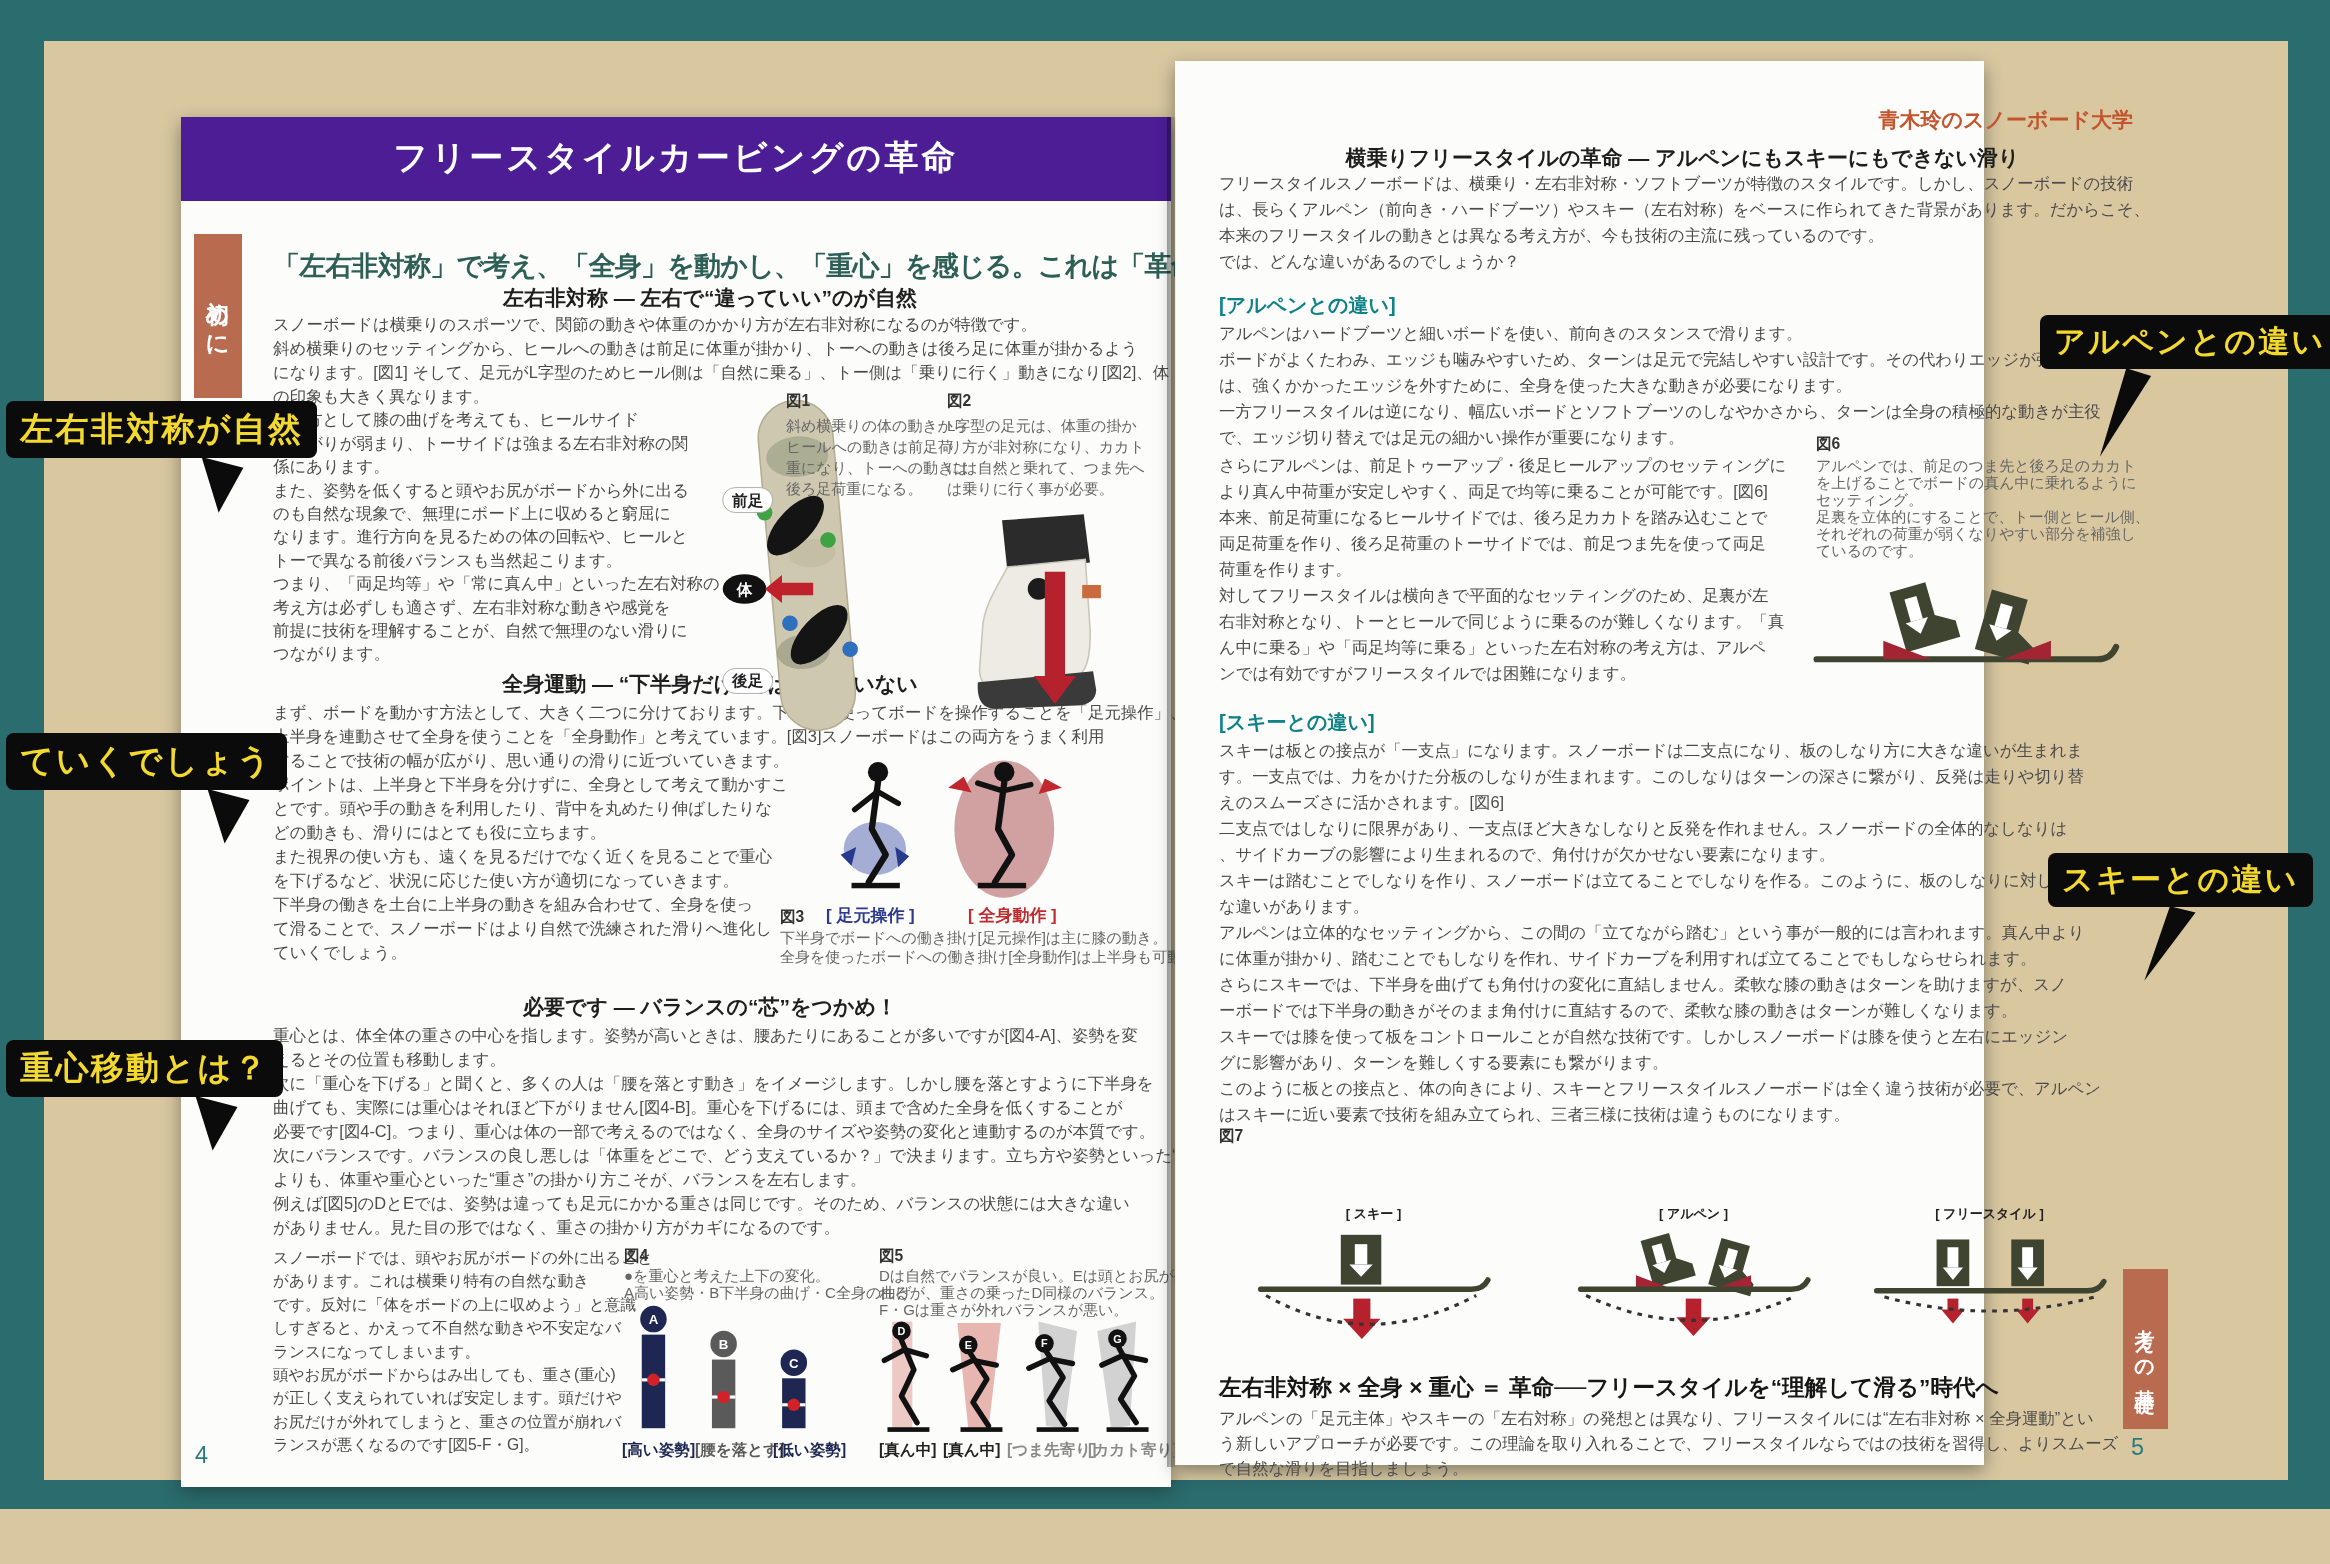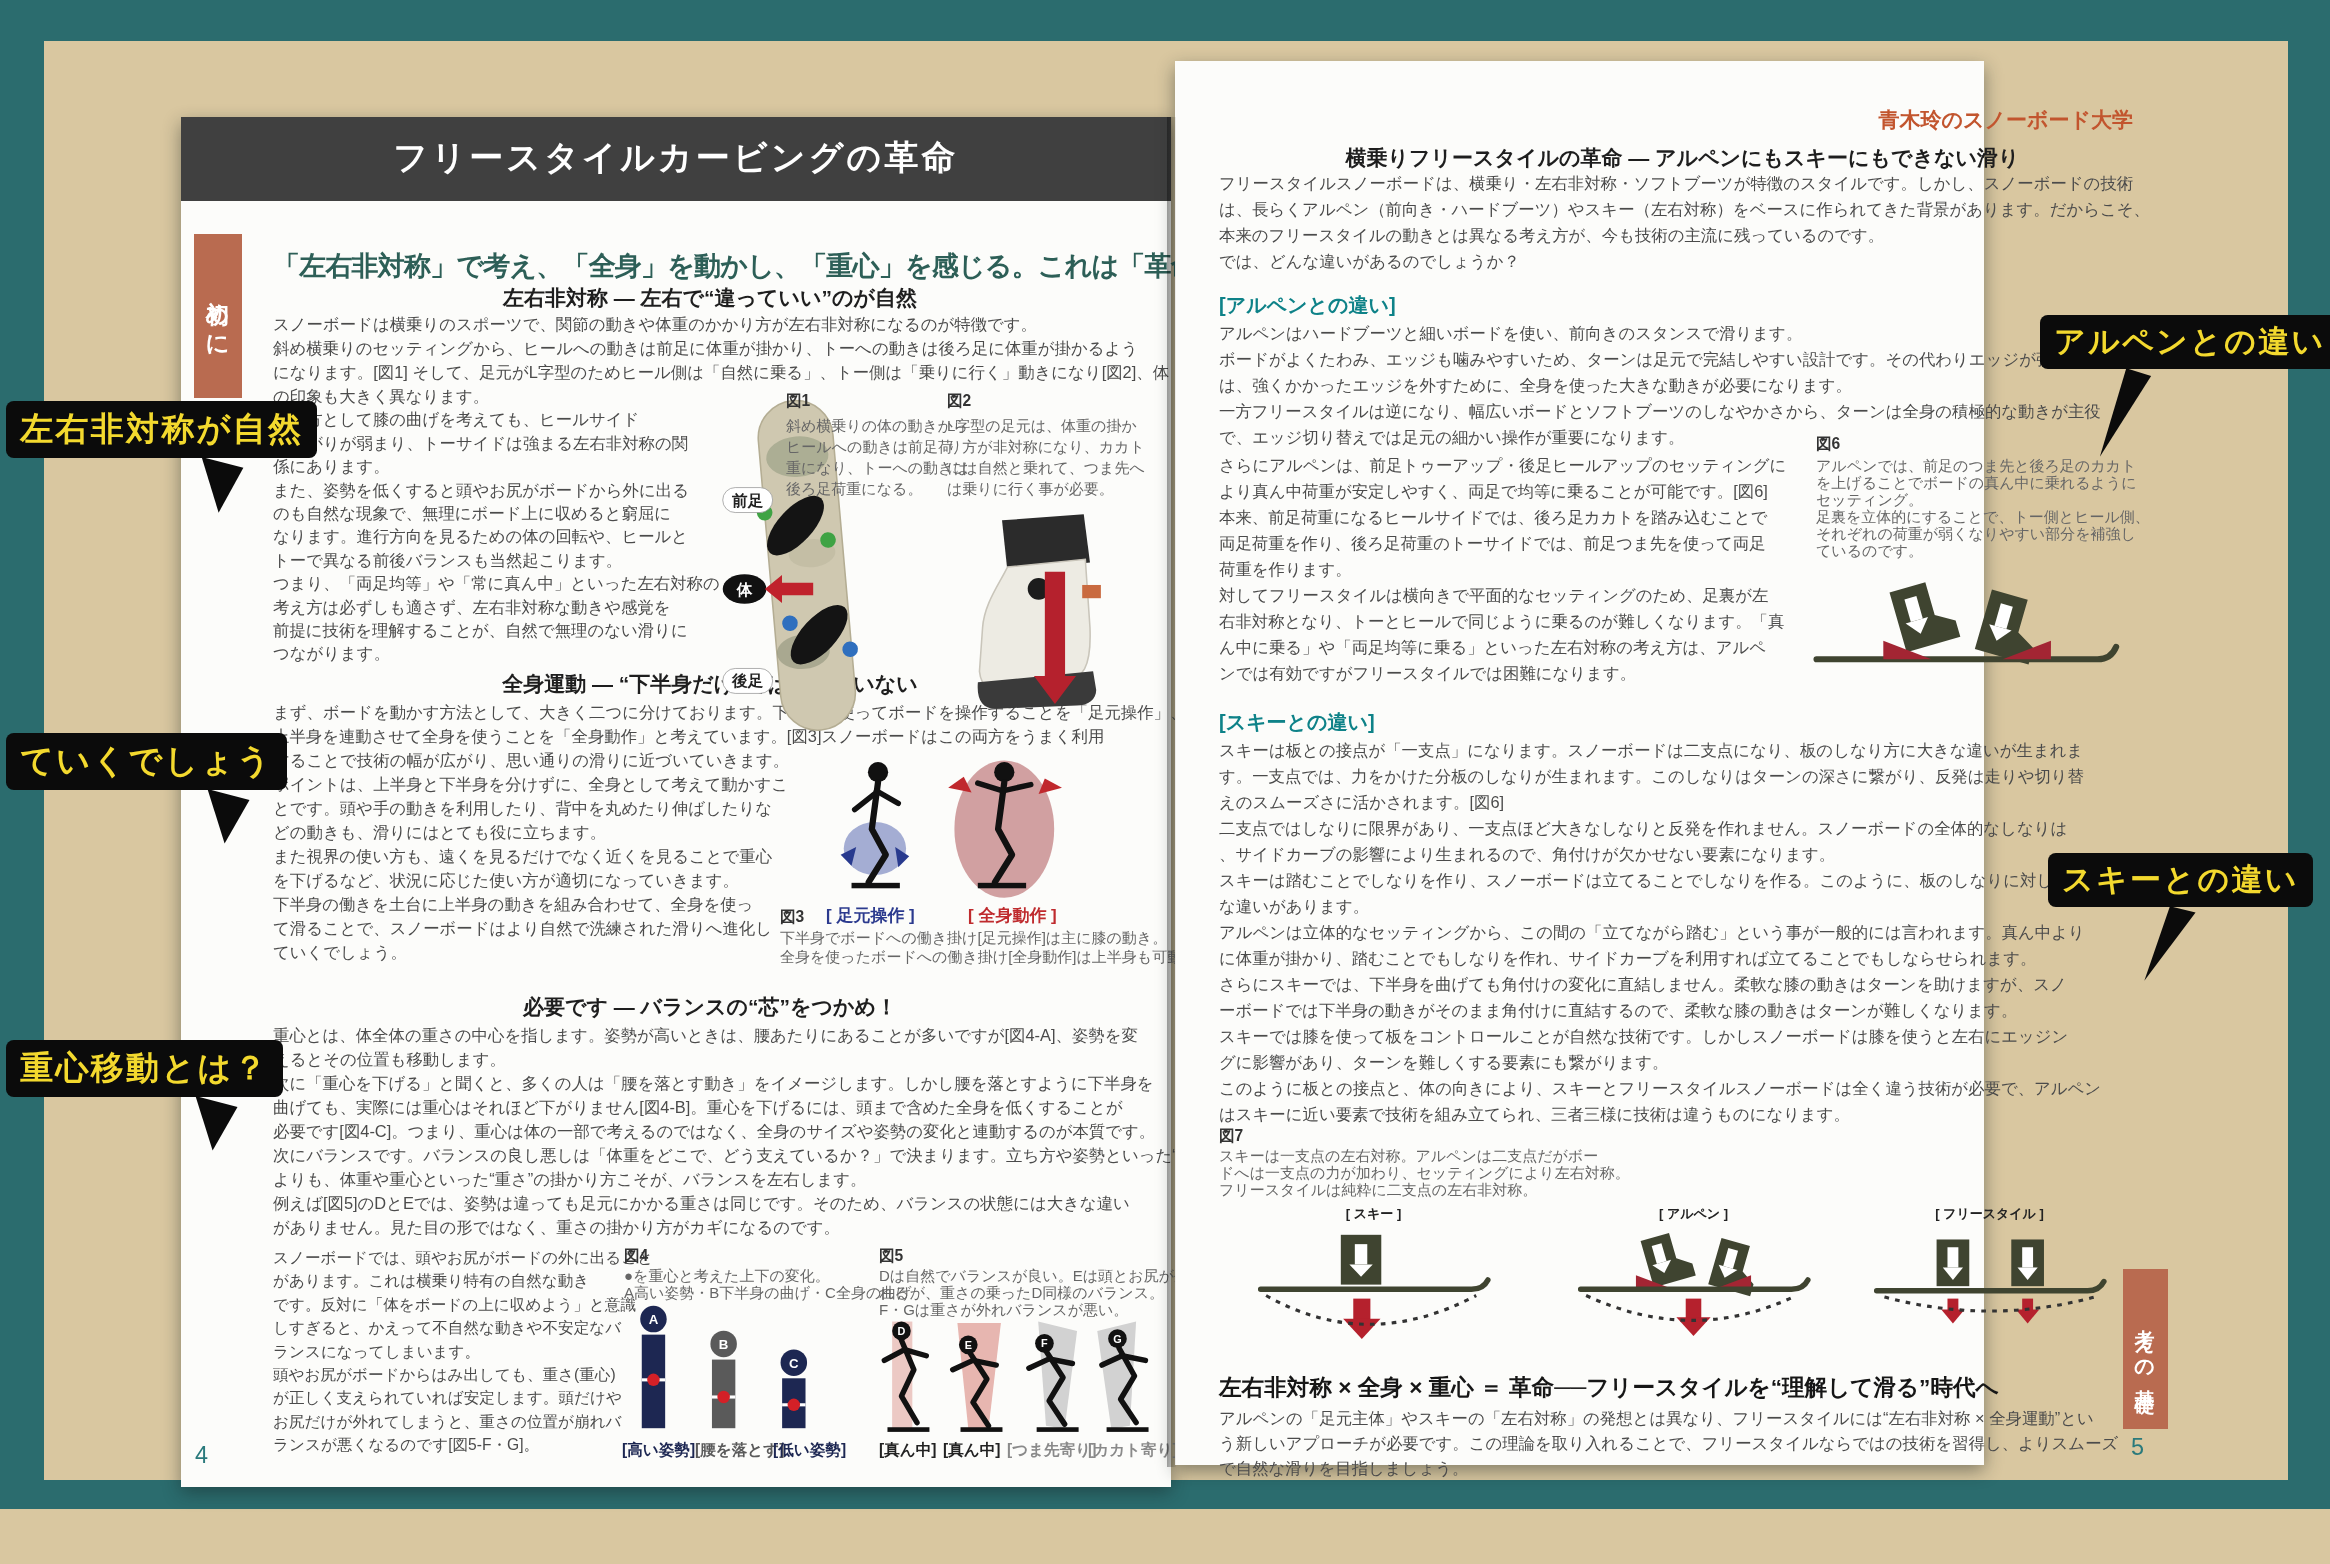--- a/index.html
+++ b/index.html
@@ -9,21 +9,21 @@
   .stripe{position:absolute;left:0;top:1480px;width:2330px;height:29px;background:#2b6c6e;}
   .bottomstrip{position:absolute;left:0;top:1509px;width:2330px;height:55px;background:#d9c7a0;}
   .page{position:absolute;background:#fcfcfa;box-shadow:0 6.2px 17px rgba(20,30,30,.45);}
   .spine{position:absolute;left:1167px;top:117px;width:9.4px;height:1350px;
          background:linear-gradient(90deg,rgba(0,0,0,.35),rgba(0,0,0,.05));}
   .masthead{position:absolute;left:0;top:0;width:456px;height:134px;background:#2b6c6e;}
   .masthead .ttl{position:absolute;left:0;top:11px;width:456px;text-align:center;color:#ffffff;
       font-size:62px;font-weight:bold;letter-spacing:3.1px;}
   .masthead .sub{position:absolute;left:0;top:90px;width:456px;text-align:center;color:#e9d75c;
       font-size:26.5px;font-weight:bold;}
-  .banner{position:absolute;left:0;top:0;width:990px;height:84px;background:#404040;}
+  .banner{position:absolute;left:0;top:0;width:990px;height:84px;background:#4c1d95;}
   .banner div{width:100%;text-align:center;line-height:81px;color:#fff;font-size:34px;font-weight:bold;letter-spacing:3.1px;}
   .vtab{position:absolute;background:#b96b50;color:#fff;writing-mode:vertical-rl;text-orientation:upright;
         display:flex;align-items:center;justify-content:center;letter-spacing:4.7px;font-weight:bold;}
   .headline{position:absolute;font-family:"Liberation Serif",serif;font-weight:bold;color:#2d5f57;
             font-size:27px;letter-spacing:-0.8px;white-space:pre;}
   .sechead{position:absolute;display:flex;align-items:center;font-weight:bold;color:#1e1e1e;font-size:21px;white-space:pre;flex-direction:column;}
   .sechead .rule{flex:1;border-top:1.6px solid #8f8f8f;margin-left:12.5px;}
   .p21{position:absolute;font-size:16.4px;line-height:24px;color:#4b4b4b;white-space:pre;}
   .lh30{line-height:23.4px;}
   .p20{position:absolute;font-size:15.6px;line-height:23.4px;color:#4b4b4b;white-space:pre;}
@@ -312,23 +312,20 @@
 アルペンは立体的なセッティングから、この間の「立てながら踏む」という事が一般的には言われます。真ん中より
 に体重が掛かり、踏むことでもしなりを作れ、サイドカーブを利用すれば立てることでもしならせられます。
 さらにスキーでは、下半身を曲げても角付けの変化に直結しません。柔軟な膝の動きはターンを助けますが、スノ
 ーボードでは下半身の動きがそのまま角付けに直結するので、柔軟な膝の動きはターンが難しくなります。
 スキーでは膝を使って板をコントロールことが自然な技術です。しかしスノーボードは膝を使うと左右にエッジン
 グに影響があり、ターンを難しくする要素にも繋がります。
 このように板との接点と、体の向きにより、スキーとフリースタイルスノーボードは全く違う技術が必要で、アルペン
 はスキーに近い要素で技術を組み立てられ、三者三様に技術は違うものになります。</div>
 
     <div class="figlabel" style="left:44px;top:1065px;">図7</div>
-    <div class="cap cap22" style="left:44px;top:1086px;">スキーは一支点の左右対称。アルペンは二支点だがボー
-ドへは一支点の力が加わり、セッティングにより左右対称。
-フリースタイルは純粋に二支点の左右非対称。</div>
 
     <div class="f7label" style="left:74px;top:1144px;width:249px;">[ スキー ]</div>
     <div class="f7label" style="left:394px;top:1144px;width:249px;">[ アルペン ]</div>
     <div class="f7label" style="left:690px;top:1144px;width:249px;">[ フリースタイル ]</div>
 
     <svg style="position:absolute;left:74px;top:1169px;" width="249" height="117" viewBox="0 0 320 150">
       <rect x="118" y="6" width="52" height="64" fill="#3f4430"></rect>
       <rect x="136" y="18" width="16" height="26" fill="#fff"></rect>
         <polygon points="129,44 159,44 144,60" fill="#fff"></polygon>
       <path d="M15,76 L286,76 C296,76 303,72 307,64" stroke="#3f4430" stroke-width="7" fill="none" stroke-linecap="round"></path>

